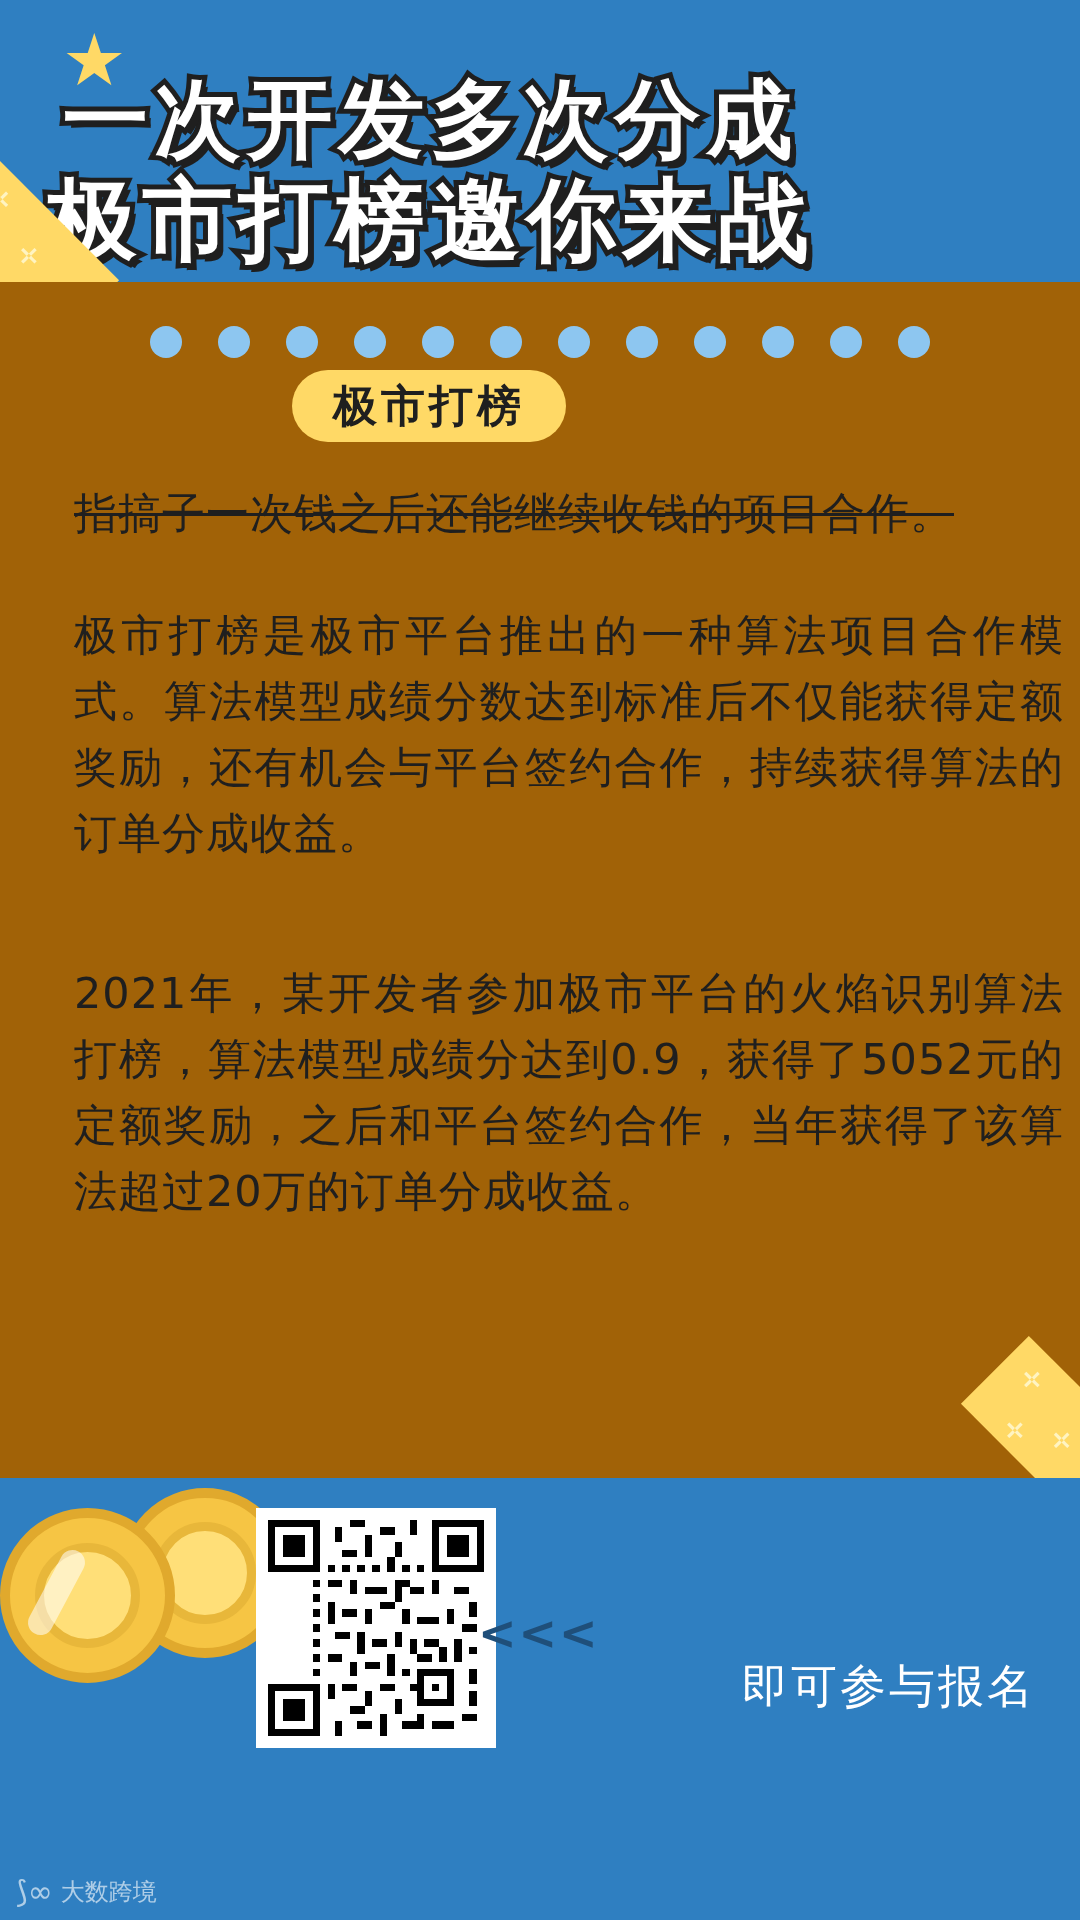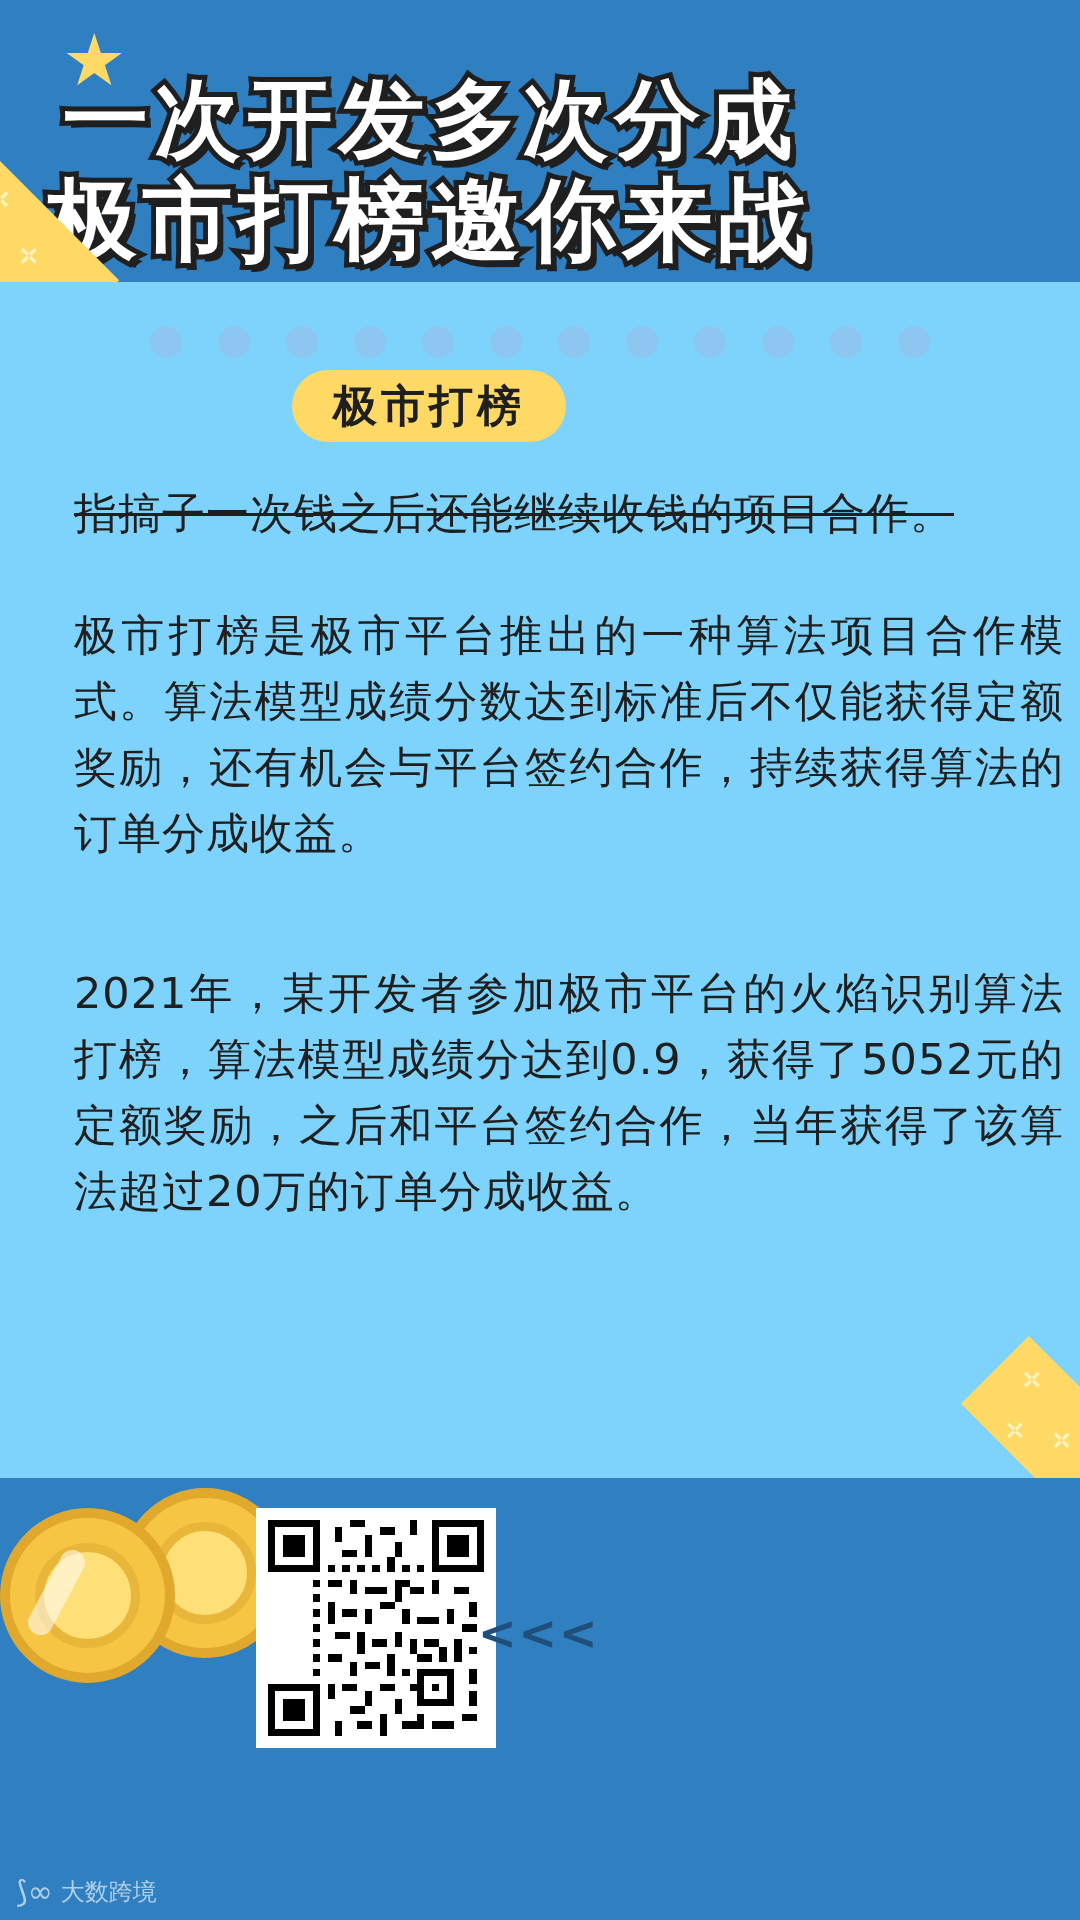--- a/index.html
+++ b/index.html
@@ -67,21 +67,21 @@
     text-shadow: 6px 7px 0 #1f1f1f;
   }
 
   
   .card {
     position: absolute;
     left: 0;
     top: 282px;
     width: 1080px;
     height: 1196px;
-    background: #7dd3fc;
+    background: #a16207;
   }
   .dot-row {
     position: absolute;
     left: 0;
     top: 44px;
     width: 1080px;
     height: 34px;
     display: flex;
     justify-content: center;
     gap: 36px;
@@ -439,20 +439,21 @@
           <rect x="26" y="26" width="2" height="1"></rect>
             <rect x="27" y="23" width="1" height="2"></rect>
           <rect x="19" y="22" width="1" height="1"></rect>
             <rect x="18" y="8" width="1" height="1"></rect>
         </g>
       </svg>
     </div>
 
     <div class="arrows">&lt;&lt;&lt;</div>
 
+    <div class="cta" id="cta-2">即可参与报名</div>
 
     <div class="watermark">
       <span class="logo">⟆∞</span>
       <span>大数跨境</span>
     </div>
   </div>
 
 </div>
 
 </body></html>

